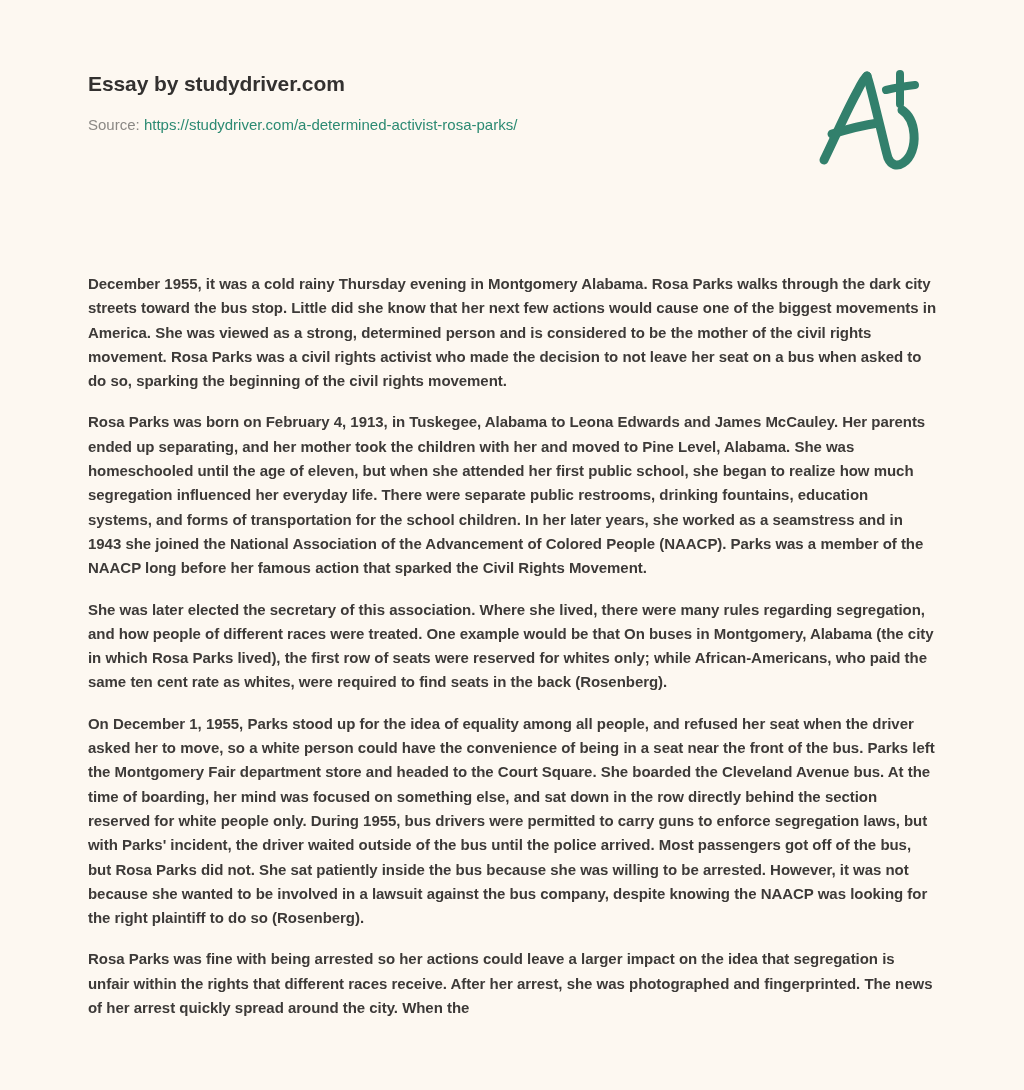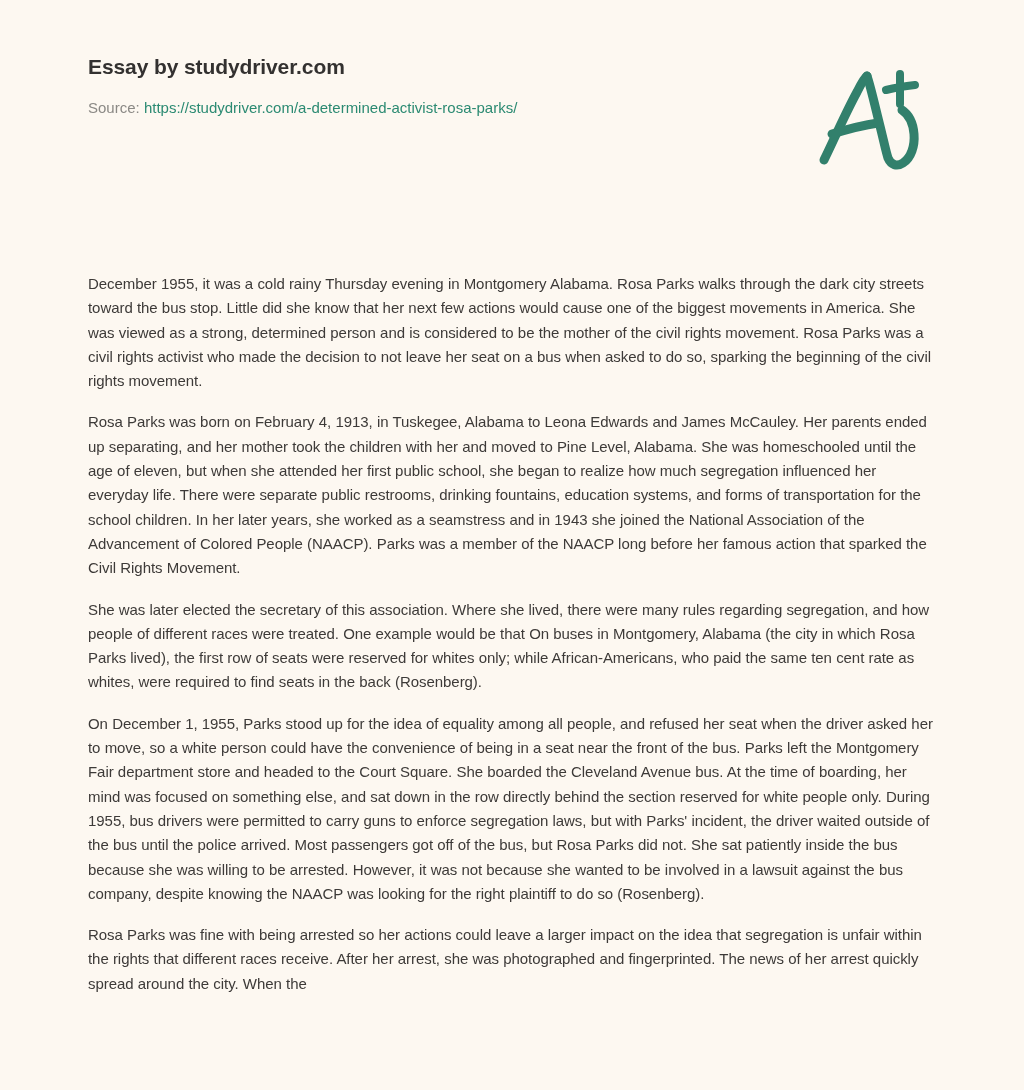--- a/index.html
+++ b/index.html
@@ -32,21 +32,21 @@
     position: absolute;
     left: 0;
     top: 0;
     width: 1024px;
     height: 200px;
   }
 
   .brand-block {
     position: absolute;
     left: 88px;
-    top: 54px;
+    top: 71px;
     width: 700px;
   }
 
   .brand-title {
     font-size: 21px;
     font-weight: bold;
     color: #333130;
     letter-spacing: -0.1px;
     line-height: 26px;
     margin: 0;
@@ -106,20 +106,21 @@
   }
 
   .article-body p {
     margin: 0 0 17px 0;
     font-size: 15px;
     line-height: 24.3px;
     color: #3d3a38;
     text-align: left;
     letter-spacing: -0.05px;
     word-spacing: 0.1px;
+    font-weight: bold;
   }
 
   .article-body p:last-child {
     margin-bottom: 1px;
   }
 </style>
 </head>
 <body>
 
 <div class="page">

